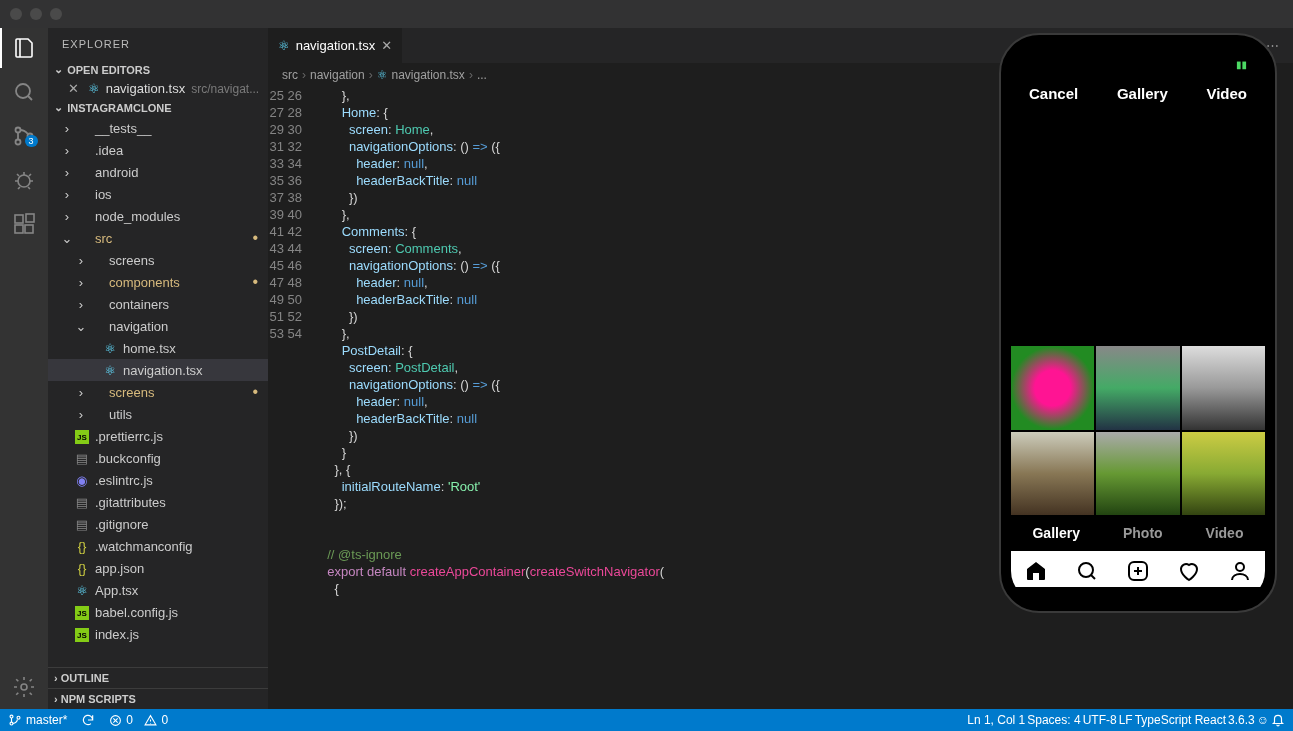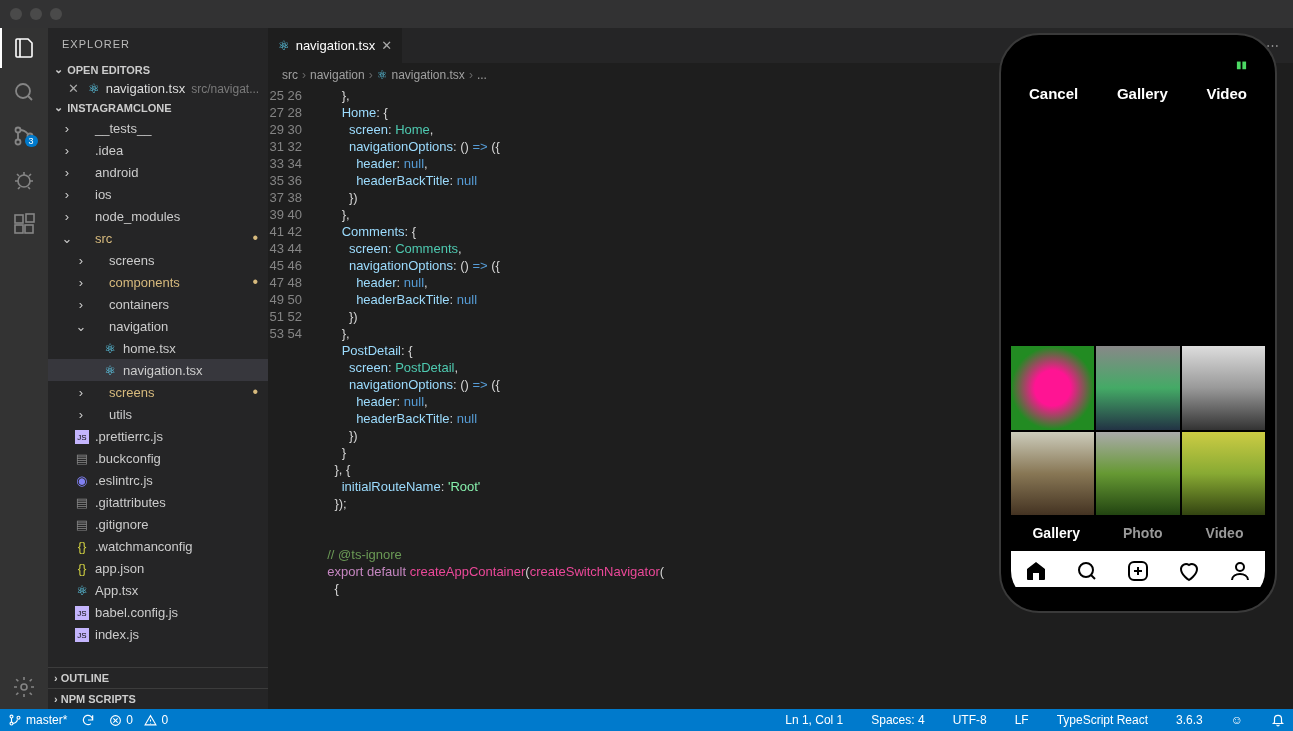--- a/index.html
+++ b/index.html
@@ -42,21 +42,21 @@
 .gutter{width:52px;text-align:right;color:#858585;padding-right:18px;user-select:none}
 .code{flex:1;white-space:pre;color:#d4d4d4;overflow:hidden}
 .tok-prop{color:#9cdcfe}
 .tok-null{color:#569cd6}
 .tok-fn{color:#ec4899}
 .tok-type{color:#4ec9b0}
 .tok-kw2{color:#c586c0}
 .tok-str{color:#86efac}
 .tok-comment{color:#6a9955}
 .statusbar{height:22px;background:#007acc;color:#fff;display:flex;align-items:center;font-size:12px;padding:0 8px;gap:14px}
-.statusbar .right{margin-left:auto;display:flex;gap:28px;align-items:flex-end}
+.statusbar .right{margin-left:auto;display:flex;gap:2px;align-items:flex-end}
 .sb-item{display:flex;align-items:center;gap:4px;cursor:pointer}
 
 .phone-wrap{position:absolute;right:10px;top:5px;width:290px;display:flex;flex-direction:column;align-items:center;gap:18px}
 .phone{width:278px;height:580px;background:#000;border-radius:40px;padding:10px;border:2px solid #3a3a3a}
 .phone-screen{width:100%;height:100%;background:#000;border-radius:30px;overflow:hidden;display:flex;flex-direction:column;position:relative}
 .notch{position:absolute;top:0;left:50%;transform:translateX(-50%);width:130px;height:24px;background:#000;border-radius:0 0 14px 14px;z-index:5}
 .p-status{height:32px;display:flex;justify-content:flex-end;align-items:center;padding:6px 18px 0;color:#4cd964;font-size:10px}
 .p-header{display:flex;justify-content:space-between;padding:8px 18px;color:#fff;font-size:15px;font-weight:600}
 .p-preview{flex:1;background:#000}
 .p-grid{display:grid;grid-template-columns:repeat(3,1fr);gap:2px;background:#000}
@@ -69,21 +69,21 @@
 .p-cell.c6{background:linear-gradient(#cc4,#8a3,#341)}
 .p-modes{display:flex;justify-content:space-around;padding:10px 0;background:#000;color:#999;font-size:14px;font-weight:600}
 .p-modes .active{color:#fff}
 .p-tabs{display:flex;justify-content:space-around;align-items:center;padding:8px 0 4px;background:#fff}
 .p-tabs svg{width:24px;height:24px}
 .home-ind{width:110px;height:4px;background:#000;border-radius:3px;margin:4px auto 6px}
 .device-label{background:#333;border:1px solid #555;border-radius:6px;padding:6px 16px;color:#ddd;font-size:13px}
 .collapsed-sec{border-top:1px solid #3c3c3c;padding:4px 6px;font-size:11px;font-weight:bold;color:#ccc;display:flex;align-items:center}
 svg{flex-shrink:0}
 .react-icon{color:#61dafb}
-.js-icon{background:#c4b5fd;color:#000;font-size:8px;font-weight:normal;display:inline-flex;align-items:center;justify-content:center;width:14px;height:14px}
+.js-icon{background:#84cc16;color:#000;font-size:8px;font-weight:bold;display:inline-flex;align-items:center;justify-content:center;width:14px;height:14px}
 .json-icon{color:#cbcb41}
 </style>
 </head>
 <body>
 
 <div class="titlebar">
   <div class="traffic">
       <span></span>
       <span></span>
       <span></span>

